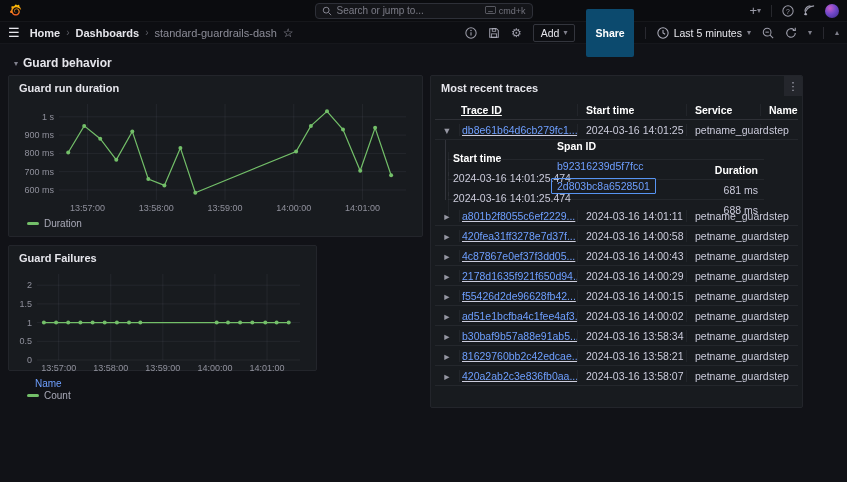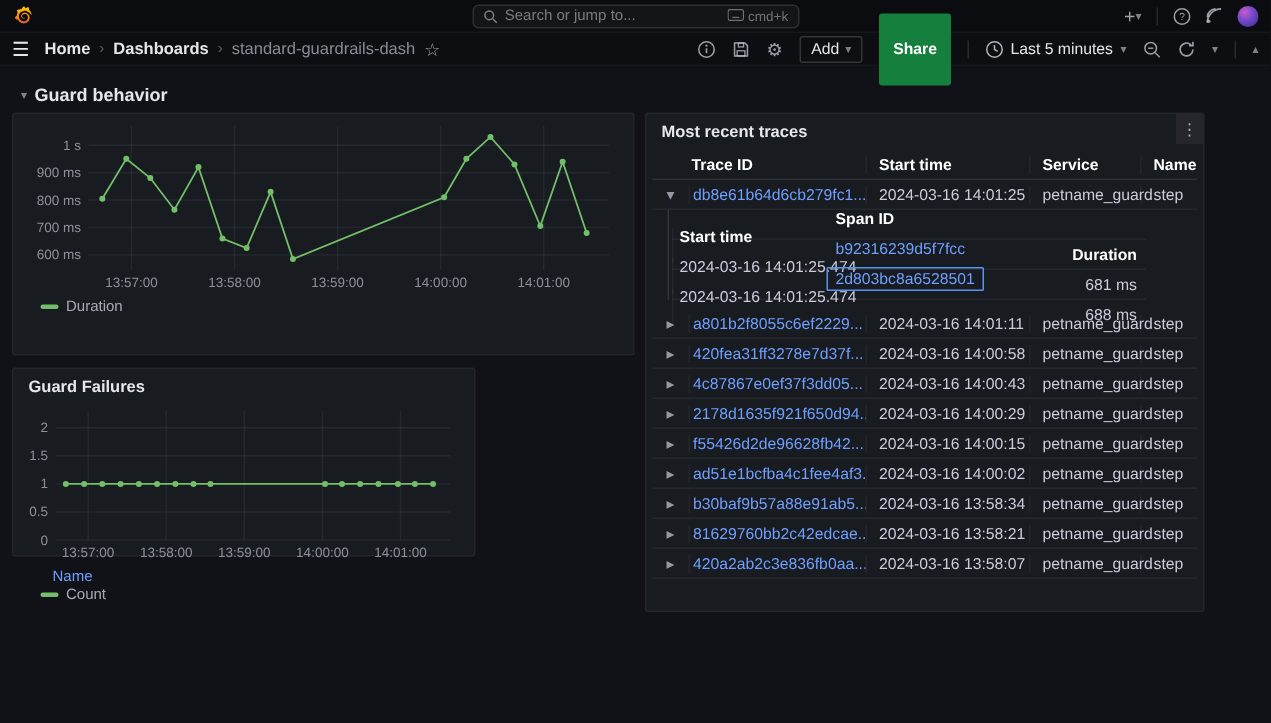--- a/index.html
+++ b/index.html
@@ -40,21 +40,21 @@
   .crumb { font-size:11px; font-weight:bold; color:#e6e6ec; cursor:pointer; }
   .crumb.dim { font-weight:normal; color:rgba(204,204,220,0.65); }
   .crumb-sep { color:rgba(204,204,220,0.4); font-size:10px; }
   .sub-right { margin-left:auto; display:flex; align-items:center; gap:11px; }
   .btn-outline {
     display:flex; align-items:center; gap:4px; border:1px solid #33353d;
     border-radius:2px; padding:2px 7px; font-size:10.5px; color:#e6e6ec; cursor:pointer;
     background:transparent;
   }
   .btn-primary {
-    background:#15803d; color:#fff; border:none; border-radius:2px;
+    background:#0c4a6e; color:#fff; border:none; border-radius:2px;
     padding:18px 9px; font-size:10.5px; font-weight:bold; cursor:pointer;
   }
   .timepicker { display:flex; align-items:center; gap:5px; color:#e6e6ec; font-size:10.5px; cursor:pointer; }
 
   .section-header { position:absolute; top:56px; left:14px; display:flex; align-items:center; gap:5px;
     font-size:12px; font-weight:bold; color:#e6e6ec; cursor:pointer; }
 
   .panel {
     position:absolute; background:#181b1f; border:1px solid #23252b; border-radius:2px;
   }
@@ -71,21 +71,21 @@
     position:absolute; top:0; right:0; width:18px; height:20px; background:#24262c;
     display:flex; align-items:center; justify-content:center; color:rgba(204,204,220,0.8);
     font-size:11px; cursor:pointer; letter-spacing:0;
   }
 
   
   .tr-table { margin:4px 4px 0 4px; font-size:10.5px; }
   .tr-row { display:flex; align-items:center; height:20px; border-bottom:1px solid rgba(204,204,220,0.07); }
   .tr-head { font-weight:bold; color:#ffffff; border-bottom:1px solid rgba(204,204,220,0.12); }
   .c-chev  { width:24px; text-align:center; color:rgba(204,204,220,0.7); cursor:pointer; flex:none; }
-  .c-trace { width:118px; flex:none; padding-left:2px; overflow:hidden; white-space:nowrap; border-left:1px solid rgba(204,204,220,0.06); }
+  .c-trace { width:118px; flex:none; padding-left:2px; overflow:hidden; white-space:nowrap; border-left:1px solid rgba(204,204,220,0.06);text-decoration:underline; }
   .tr-head .c-trace { border-left:none; }
   .c-start { width:109px; flex:none; padding-left:8px; border-left:1px solid rgba(204,204,220,0.06); white-space:nowrap; }
   .c-serv  { width:74px; flex:none; padding-left:8px; border-left:1px solid rgba(204,204,220,0.06); white-space:nowrap; }
   .c-name  { flex:1; padding-left:8px; border-left:1px solid rgba(204,204,220,0.06); white-space:nowrap; overflow:hidden; }
   .link { color:#6e9fff; cursor:pointer; }
   .spans-wrap { border-left:1px solid rgba(204,204,220,0.15); margin:0 0 6px 10px; padding-left:2px; }
   .sp-row { display:flex; align-items:center; height:20px; width:316px; border-bottom:1px solid rgba(204,204,220,0.07);flex-direction:column; }
   .sp-head { font-weight:bold; color:#ffffff; }
   .sp-id { width:122px; flex:none; padding-left:12px; white-space:nowrap; }
   .sp-start { width:124px; flex:none; padding-left:4px; border-left:1px solid rgba(204,204,220,0.06); align-self:stretch; display:flex; align-items:center; white-space:nowrap; }
@@ -202,20 +202,21 @@
     <span class="icon-btn caret">▴</span>
   </div>
 </div>
 
 <div class="section-header">
   <span class="caret">▾</span>
   <span>Guard behavior</span>
 </div>
 
 <div class="panel" id="panel-duration">
+  <div class="panel-title">Guard run duration</div>
   <div id="chart-duration"><svg width="407" height="120" viewBox="0 0 407 120">
         <line x1="50" y1="93.94285714285715" x2="397" y2="93.94285714285715" stroke="rgba(204,204,220,0.07)"></line>
         <text x="45" y="96.94285714285715" text-anchor="end" font-size="9" fill="rgba(204,204,220,0.65)">600 ms</text>
         <line x1="50" y1="75.65714285714284" x2="397" y2="75.65714285714284" stroke="rgba(204,204,220,0.07)"></line>
         <text x="45" y="78.65714285714284" text-anchor="end" font-size="9" fill="rgba(204,204,220,0.65)">700 ms</text>
         <line x1="50" y1="57.37142857142857" x2="397" y2="57.37142857142857" stroke="rgba(204,204,220,0.07)"></line>
         <text x="45" y="60.37142857142857" text-anchor="end" font-size="9" fill="rgba(204,204,220,0.65)">800 ms</text>
         <line x1="50" y1="39.08571428571428" x2="397" y2="39.08571428571428" stroke="rgba(204,204,220,0.07)"></line>
         <text x="45" y="42.08571428571428" text-anchor="end" font-size="9" fill="rgba(204,204,220,0.65)">900 ms</text>
         <line x1="50" y1="20.799999999999997" x2="397" y2="20.799999999999997" stroke="rgba(204,204,220,0.07)"></line>

